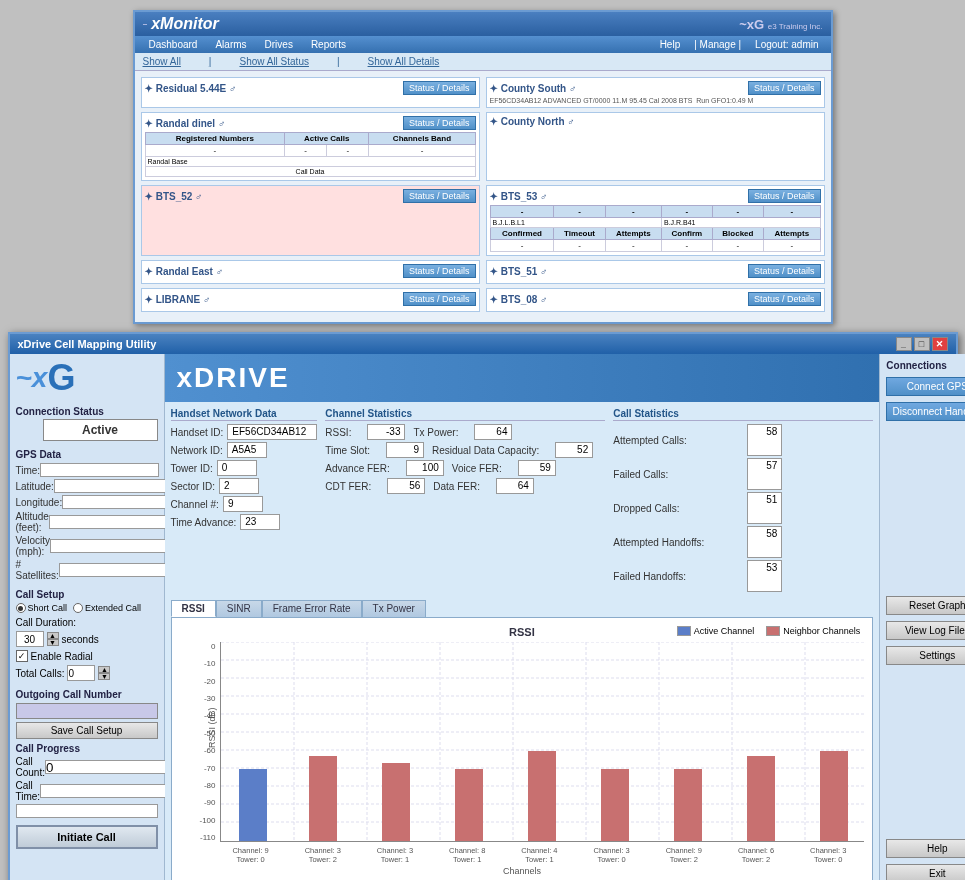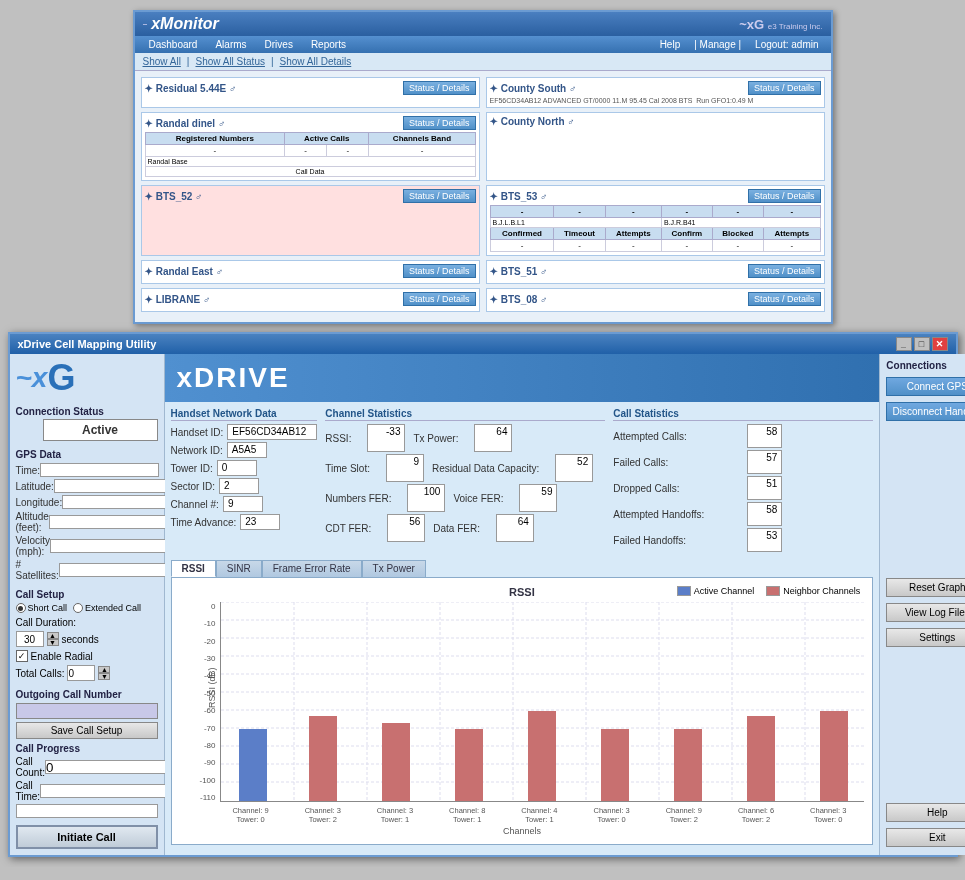--- a/index.html
+++ b/index.html
@@ -44,21 +44,21 @@
       gap: 2px;
       padding: 2px 6px;
     }
     .top-right-nav span { color: white; font-size: 10px; padding: 1px 6px; cursor: pointer; }
     .top-action-bar {
       background: #d8e8f5;
       padding: 3px 8px;
       font-size: 10px;
       color: #336699;
       display: flex;
-      gap: 6px;
+      gap: 28px;
       border-bottom: 1px solid #aac;
     }
     .top-action-bar span { cursor: pointer; text-decoration: underline; }
     .top-content {
       background: #e8f0f8;
       padding: 6px;
       max-height: 320px;
       overflow: hidden;
     }
     .monitor-row {
@@ -414,40 +414,40 @@
       align-items: center;
       gap: 16px;
     }
     .cs-label { font-size: 10px; color: #333; white-space: nowrap; }
     .cs-value {
       background: white;
       border: 1px solid #999;
       padding: 1px 4px;
       font-size: 10px;
       width: 38px;
-      height: 28px;
+      height: 16px;
       text-align: right;
     }
 
     
     .call-stats { min-width: 260px; }
     .stat-row {
       display: flex;
       align-items: center;
       gap: 4px;
       margin-bottom: 2px;
     }
     .stat-label { font-size: 10px; color: #333; width: 130px; white-space: nowrap; }
     .stat-value {
       background: white;
       border: 1px solid #999;
       padding: 1px 4px;
       font-size: 10px;
       width: 35px;
-      height: 24px;
+      height: 32px;
       text-align: right;
     }
 
     
     .tabs-row {
       display: flex;
       gap: 0;
       margin-bottom: 0;
     }
     .tab {
@@ -862,21 +862,21 @@
               <span class="cs-label">Time Slot:</span>
               <span class="cs-value">9</span>
             </div>
             <div class="cs-item">
               <span class="cs-label">Residual Data Capacity:</span>
               <span class="cs-value">52</span>
             </div>
           </div>
           <div class="cs-row">
             <div class="cs-item">
-              <span class="cs-label">Numbers FER:</span>
+              <span class="cs-label">Advance FER:</span>
               <span class="cs-value">100</span>
             </div>
             <div class="cs-item">
               <span class="cs-label">Voice FER:</span>
               <span class="cs-value">59</span>
             </div>
           </div>
           <div class="cs-row">
             <div class="cs-item">
               <span class="cs-label">CDT FER:</span>

